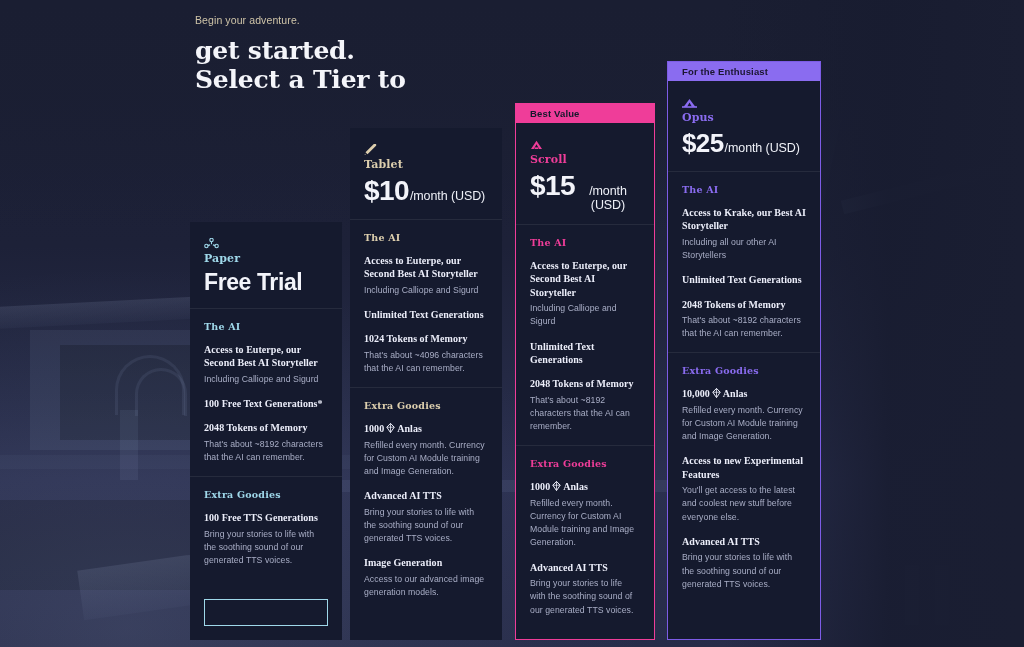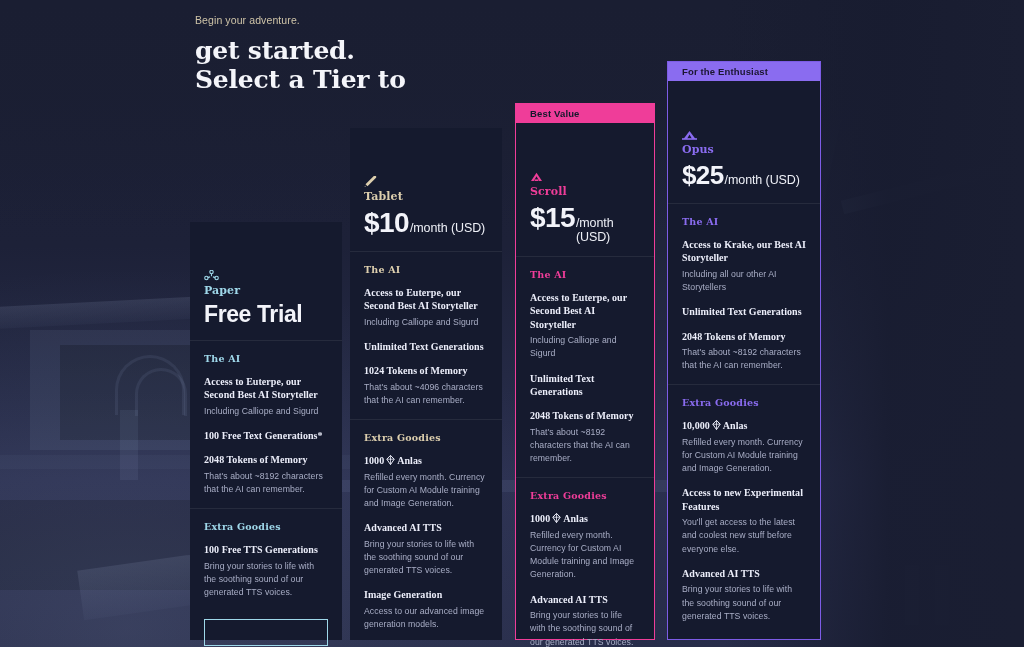--- a/index.html
+++ b/index.html
@@ -104,40 +104,40 @@
     display: flex;
     flex-direction: column;
     background: #151a2e;
     min-height: 0;
   }
 
   .card-head {
     padding: 14px 14px 12px 14px;
     border-bottom: 1px solid rgba(255,255,255,.075);
     flex: none;
-    margin-top: 32px;
   }
   .tier-icon {
     height: 13px;
     display: flex;
     align-items: flex-end;
     margin-bottom: 3px;
   }
   .tier-icon svg { display: block; }
   .tier-name {
     font-family: "DejaVu Serif", serif;
     font-weight: bold;
     font-size: 11px;
     letter-spacing: .1px;
     margin-bottom: 4px;
   }
   .price-row {
     display: flex;
     align-items: baseline;
     color: #f3f4fa;
+    text-align: center;
   }
   .price {
     font-size: 28px;
     font-weight: bold;
     letter-spacing: -.6px;
   }
   .price.big { font-size: 26px; }
   .price-suffix {
     font-size: 12.5px;
     font-weight: normal;

